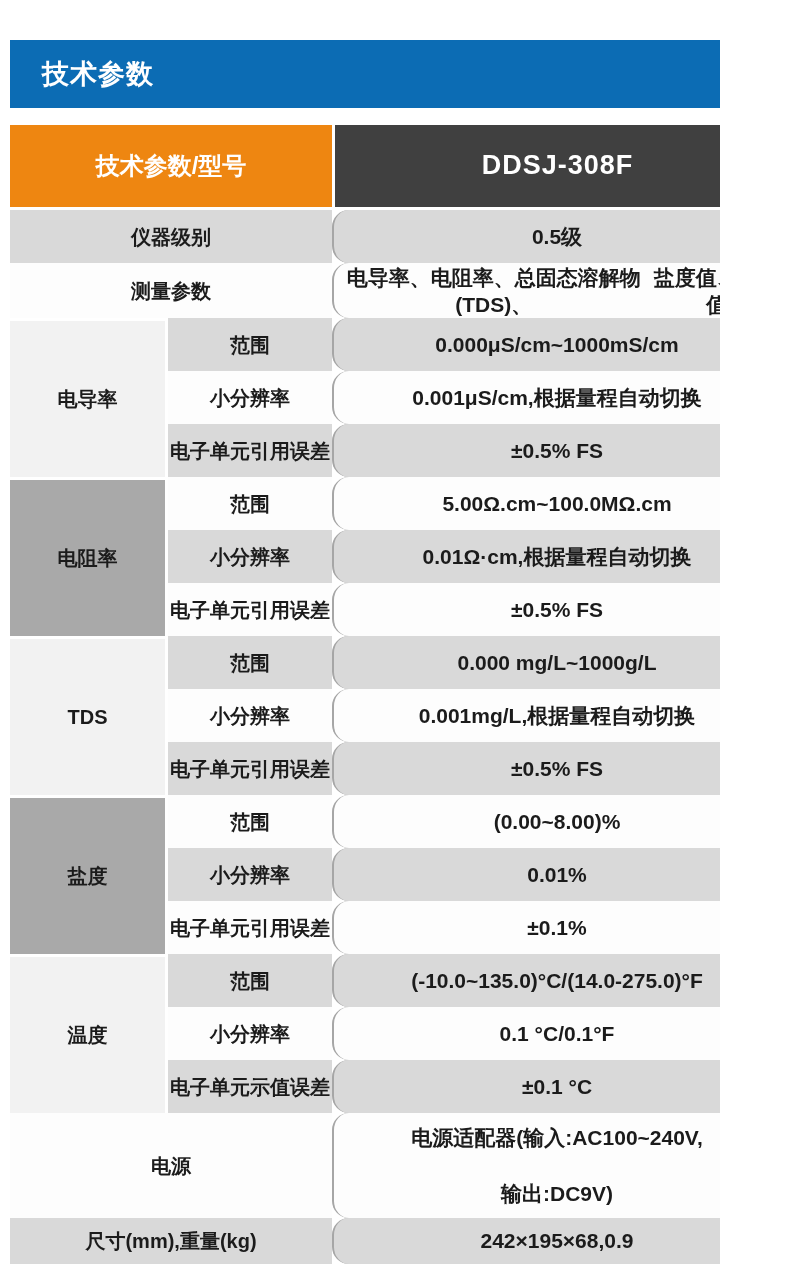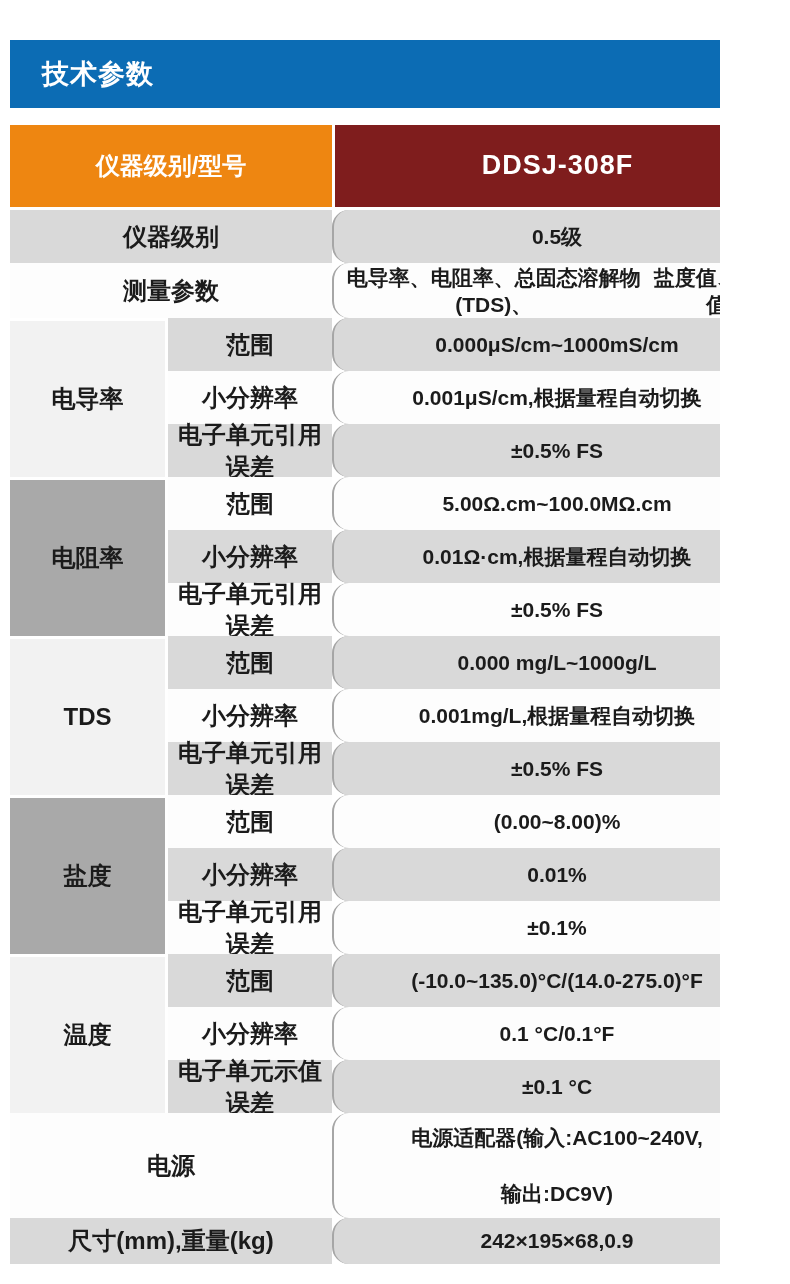--- a/index.html
+++ b/index.html
@@ -23,26 +23,26 @@
   }
   .spec-table{
     position:absolute;left:10px;top:125px;
     width:770px;
     display:grid;
     grid-template-columns:158px 164px 448px;
     grid-template-rows:85px 53px 55px repeat(15,53px) 105px 46px;
   }
   .cell{
     display:flex;align-items:center;justify-content:center;
-    text-align:center;font-weight:bold;font-size:24px;
+    text-align:center;font-weight:bold;font-size:20px;
     box-sizing:border-box;line-height:1.3;
   }
   .hdr{border-bottom:3px solid #ffffff;color:#ffffff;}
   .hdr-left{grid-column:1 / 3;background:#ee8611;font-size:24px;}
-  .hdr-right{grid-column:3;background:#7f1d1d;font-size:27px;border-left:3px solid #ffffff;letter-spacing:1px;}
+  .hdr-right{grid-column:3;background:#404040;font-size:27px;border-left:3px solid #ffffff;letter-spacing:1px;}
   .span2{grid-column:1 / 3;}
   .grp{grid-column:1;grid-row:span 3;border-right:3px solid #ffffff;border-top:3px solid #ffffff;}
   .sub{grid-column:2;}
   .val{grid-column:3;border-left:2px solid #a6a6a6;font-size:21px;border-radius:17px;}
   .bg-gray{background:#d9d9d9;}
   .bg-white{background:#fdfdfd;}
   .bg-glight{background:#f2f2f2;}
   .bg-gdark{background:#a9a9a9;}
   .two-line{flex-direction:row;line-height:27px;}
   .power-val{flex-direction:column;}
@@ -53,21 +53,21 @@
 <body>
 
 <div class="page">
 
   <div class="title-bar">
     <span class="title-text">技术参数</span>
   </div>
 
   <div class="spec-table">
 
-    <div class="cell hdr hdr-left">仪器级别/型号</div>
+    <div class="cell hdr hdr-left">技术参数/型号</div>
     <div class="cell hdr hdr-right">DDSJ-308F</div>
 
     <div class="cell span2 bg-gray">仪器级别</div>
     <div class="cell val bg-gray">0.5级</div>
 
     <div class="cell span2 bg-white">测量参数</div>
     <div class="cell val bg-white two-line">
       <span>电导率、电阻率、总固态溶解物(TDS)、</span>
       <span>盐度值、温度值</span>
     </div>

